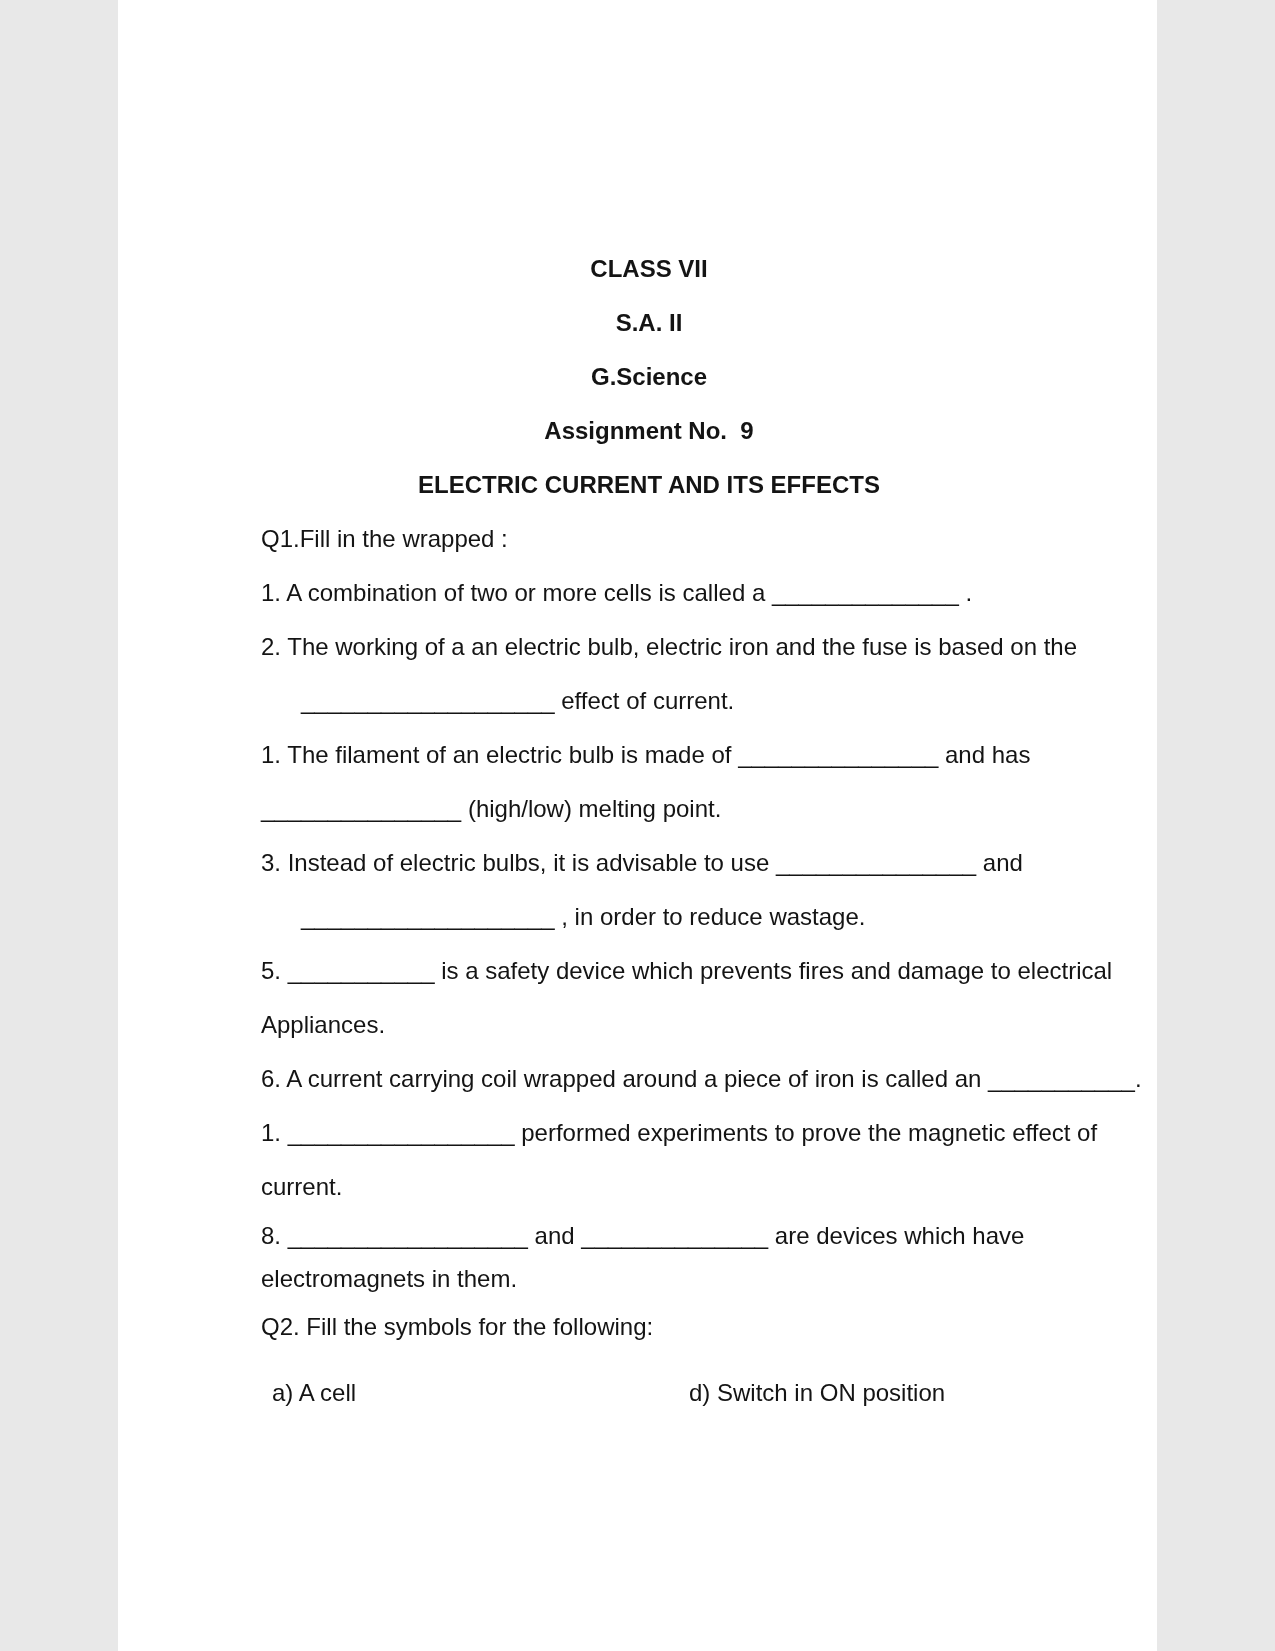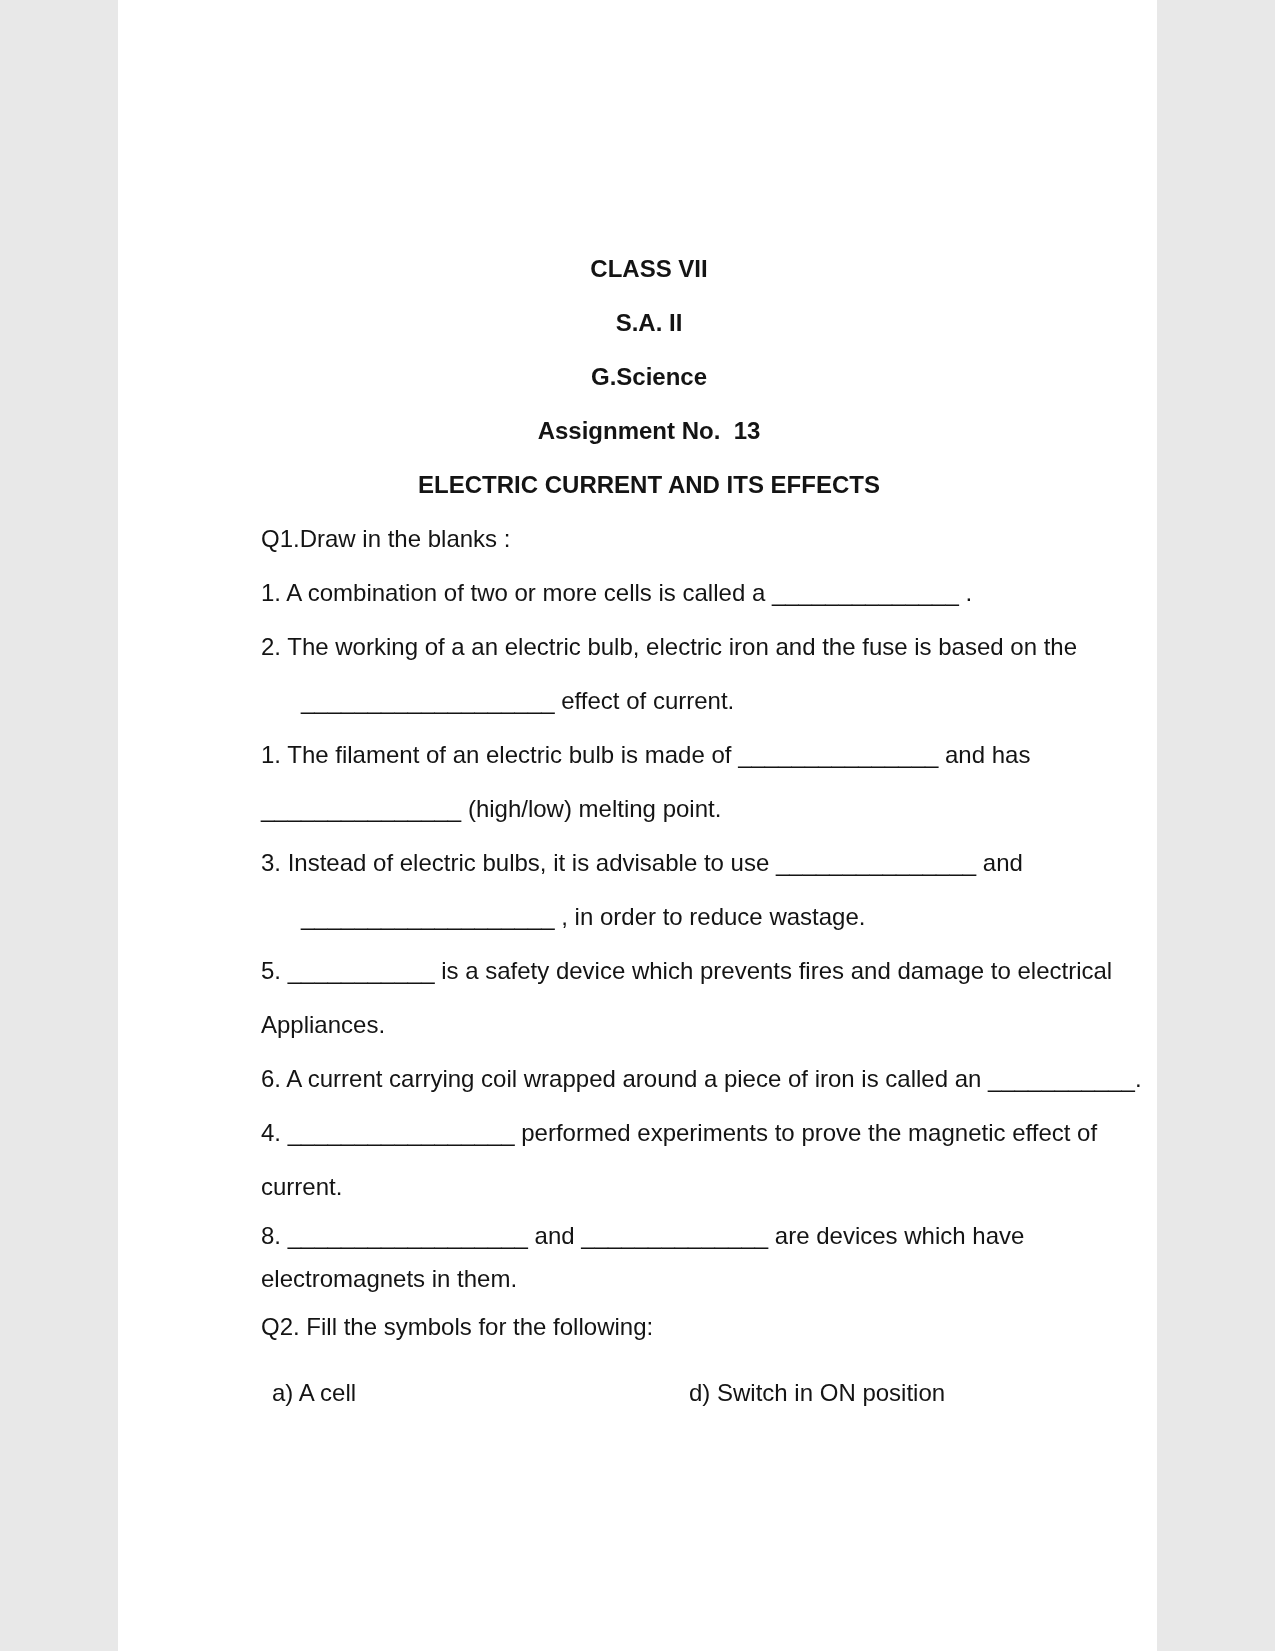--- a/index.html
+++ b/index.html
@@ -41,37 +41,37 @@
 </style>
 </head>
 <body>
 
 <div class="page">
 
   <div>
     <p class="h">CLASS VII</p>
     <p class="h">S.A. II</p>
     <p class="h">G.Science</p>
-    <p class="h">Assignment No.  13</p>
+    <p class="h">Assignment No.  9</p>
     <p class="h">ELECTRIC CURRENT AND ITS EFFECTS</p>
   </div>
 
   <div>
-    <p class="line">Q1.Draw in the blanks :</p>
+    <p class="line">Q1.Fill in the wrapped :</p>
     <p class="line">1. A combination of two or more cells is called a ______________ .</p>
     <p class="line">2. The working of a an electric bulb, electric iron and the fuse is based on the</p>
     <p class="line indent">___________________ effect of current.</p>
     <p class="line">1. The filament of an electric bulb is made of _______________ and has</p>
     <p class="line">_______________ (high/low) melting point.</p>
     <p class="line">3. Instead of electric bulbs, it is advisable to use _______________ and</p>
     <p class="line indent">___________________ , in order to reduce wastage.</p>
     <p class="line">5. ___________ is a safety device which prevents fires and damage to electrical</p>
     <p class="line">Appliances.</p>
     <p class="line">6. A current carrying coil wrapped around a piece of iron is called an ___________.</p>
-    <p class="line">4. _________________ performed experiments to prove the magnetic effect of</p>
+    <p class="line">1. _________________ performed experiments to prove the magnetic effect of</p>
     <p class="line">current.</p>
     <p class="line tight">8. __________________ and ______________ are devices which have</p>
     <p class="line tight">electromagnets in them.</p>
     <p class="line">Q2. Fill the symbols for the following:</p>
     <p class="two-col">
       <span class="col-a">a) A cell</span>
       <span class="col-d">d) Switch in ON position</span>
     </p>
   </div>
 

